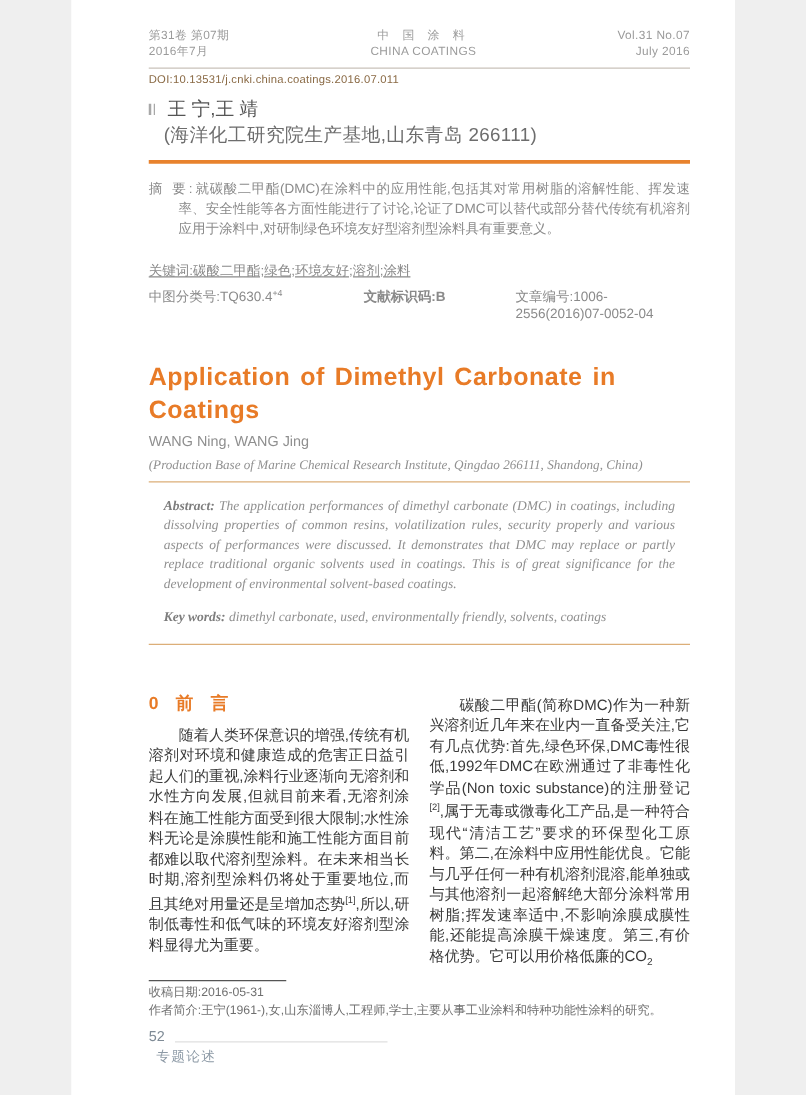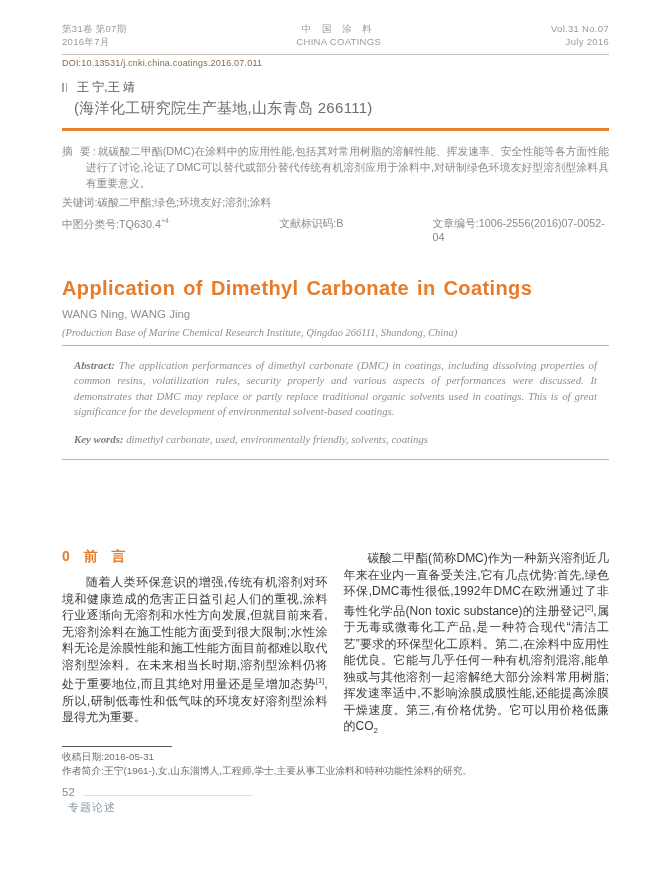--- a/index.html
+++ b/index.html
@@ -1,18 +1,18 @@
 <!DOCTYPE html>
 <html><head>
 <meta charset="utf-8">
 <style>
   html,body{margin:0;padding:0;background:#efefef;}
   .page{
     position:relative;
-    width:645px;height:876px;
+    width:531px;height:876px;
     margin:0 auto;
     background:#ffffff;
     font-family:"Liberation Sans","DejaVu Sans",sans-serif;
     color:#3d3d3d;
     box-sizing:border-box;
     padding:22px 36px 0 62px;
     overflow:hidden;
   }
   
   .jheader{display:flex;justify-content:space-between;align-items:flex-start;
@@ -20,49 +20,49 @@
   .jh-center{text-align:center;}
   .jh-right{text-align:right;}
   .jh-center .cnname{letter-spacing:4px;}
   .header-rule{margin-top:5px;border-top:1px solid #c9c2ba;}
   .doi{margin-top:3px;font-size:9px;color:#8a6a45;letter-spacing:.2px;}
   
   .cn-title{
     margin:56px 0 0 0;font-size:31px;line-height:40px;font-weight:bold;
     color:#e87b27;letter-spacing:2px;
   }
-  .authors-row{margin-top:12px;font-size:12px;color:#555;height:16px;display:flex;align-items:center;}
+  .authors-row{margin-top:12px;font-size:15px;color:#555;height:16px;display:flex;align-items:center;}
   .author-marks{display:inline-flex;gap:2px;margin-right:10px;}
   .author-marks i{display:block;width:1.5px;height:9px;background:#a8a8a8;}
   .affil-cn{margin-top:3px;font-size:15px;color:#6d6d6d;padding-left:12px;letter-spacing:.3px;}
   .orange-rule{margin-top:10px;height:3px;background:#e8822d;}
   
   .abstract-cn{margin-top:12px;font-size:10.8px;line-height:16px;color:#8a8a8a;
     text-align:justify;padding-left:2.2em;text-indent:-2.2em;}
   .abstract-cn .lbl{letter-spacing:2px;}
-  .keywords-cn{margin-top:5px;font-size:10.8px;color:#8a8a8a;}
+  .keywords-cn{margin-top:19px;font-size:10.8px;color:#8a8a8a;text-decoration:underline;}
   .meta-row{margin-top:7px;font-size:10.8px;color:#8a8a8a;display:flex;}
   .meta-item-1{width:227px;}
-  .meta-item-2{width:160px;}
+  .meta-item-2{width:160px;font-weight:bold;}
   .meta-row sup{font-size:7px;vertical-align:super;}
   
   .en-title{
     margin:32px 0 0 0;font-size:20px;line-height:26px;font-weight:bold;
     color:#e87b27;letter-spacing:.4px;word-spacing:2px;
   }
   .en-authors{margin-top:7px;font-size:11.5px;color:#8f8f8f;}
   .en-affil{margin-top:7px;font-size:10.5px;color:#909090;
     font-family:"Liberation Serif","DejaVu Serif",serif;font-style:italic;}
   .tan-rule{margin-top:7px;border-top:1.5px solid #dcae78;}
   .en-abstract{margin-top:5px;font-size:10.8px;line-height:15.5px;color:#8f8f8f;
     font-family:"Liberation Serif","DejaVu Serif",serif;text-align:justify;}
   .en-abstract p{margin:12px;font-style:italic;}
   .en-abstract b{color:#7d7d7d;}
   
-  .body-cols{margin-top:88px;display:flex;gap:16px;}
+  .body-cols{margin-top:38px;display:flex;gap:16px;}
   .col{width:266px;}
   .sec-heading{margin:0 0 8px 0;font-size:14px;font-weight:bold;color:#e87b27;letter-spacing:5px;}
   .body-p{margin:0;font-size:12px;line-height:16.5px;text-align:justify;
     text-indent:2em;color:#3a3a3a;}
   .body-p sup{font-size:7.5px;vertical-align:super;}
   .body-p sub{font-size:8px;vertical-align:sub;}
   .col-right{padding-top:2px;}
   
   .footnote{margin-top:6px;font-size:9.8px;line-height:14px;color:#6f6f6f;}
   .fn-rule{width:110px;border-top:1px solid #555;margin-bottom:3px;}

